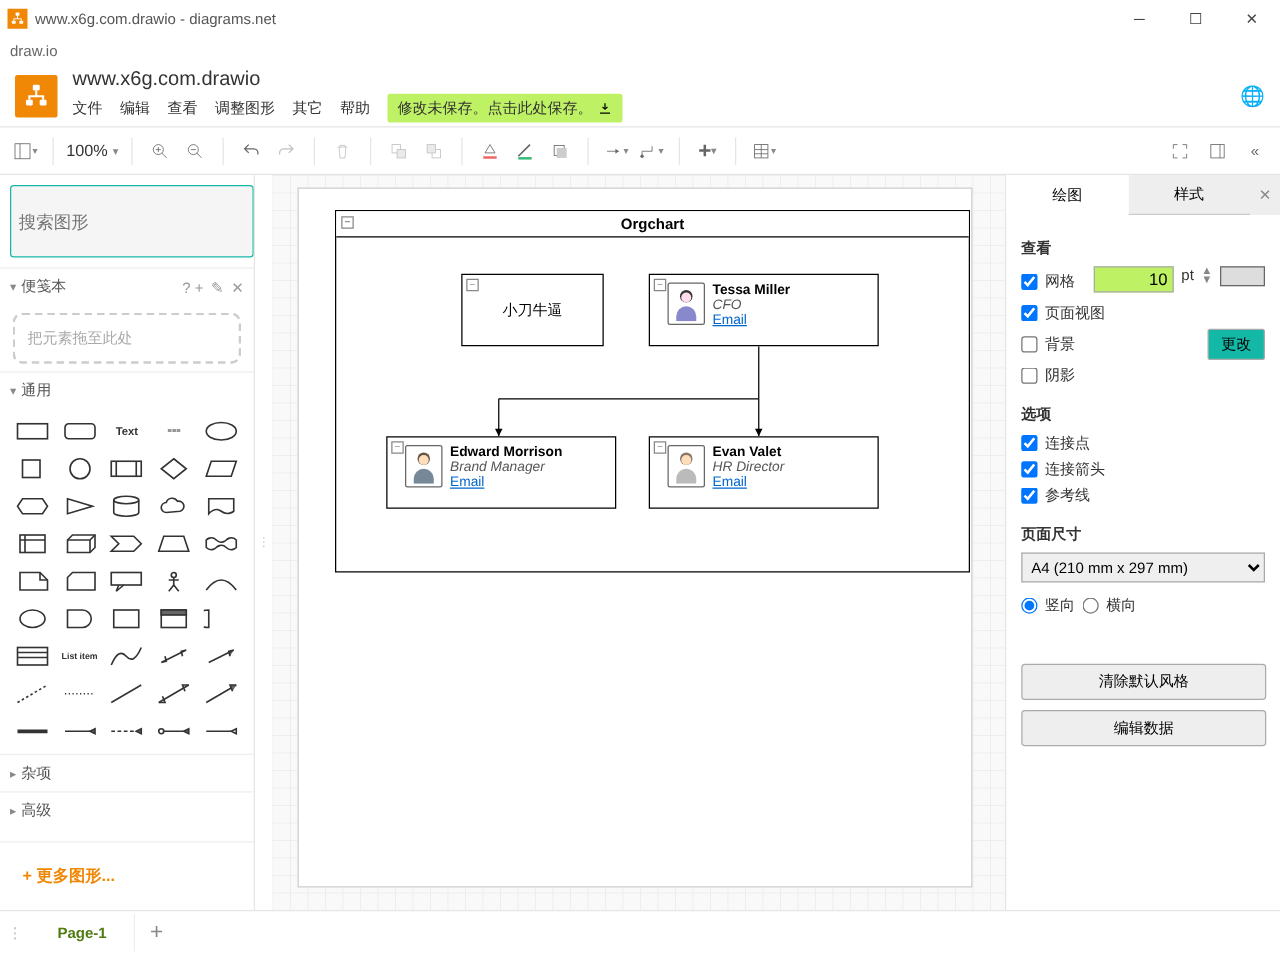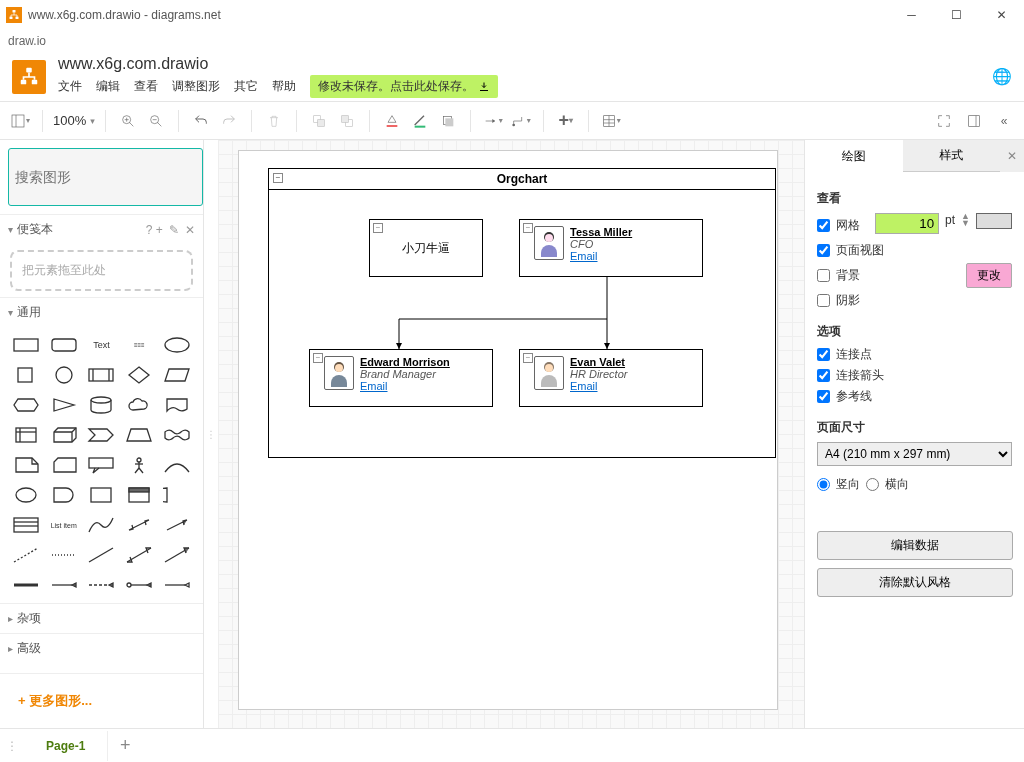--- a/index.html
+++ b/index.html
@@ -39,56 +39,56 @@
 
 .section-hdr { padding: 6px 8px; color: #555; display: flex; align-items: center; gap: 4px; font-size: 12px; border-top: 1px solid #eee; }
 .section-hdr .arrow { font-size: 10px; color: #888; }
 .section-hdr .tools { margin-left: auto; color: #999; display: flex; gap: 6px; }
 
 .dropzone { margin: 6px 10px; border: 2px dashed #ccc; border-radius: 8px; padding: 10px; text-align: left; color: #aaa; font-size: 12px; }
 
 .shapes-grid { padding: 6px 10px; display: grid; grid-template-columns: repeat(5, 1fr); gap: 6px; }
 .shapes-grid .sh { height: 24px; display: flex; align-items: center; justify-content: center; }
 .shapes-grid .sh svg { width: 28px; height: 18px; stroke: #333; fill: none; stroke-width: 1.3; }
-.shapes-grid .sh.txt { font-size: 9px; color: #333; }
+.shapes-grid .sh.txt { font-size: 9px; color: #333; font-weight: bold; }
 
 .more-shapes { padding: 18px; color: #f08705; font-weight: bold; font-size: 13px; border-top: 1px solid #eee; margin-top: auto; }
 
 .splitter { width: 14px; background: #fff; display: flex; align-items: center; justify-content: center; color: #ccc; font-size: 10px; }
 
 .canvas-wrap { flex: 1; background: #f9f9f9; position: relative; overflow: hidden; background-image: linear-gradient(#eee 1px, transparent 1px), linear-gradient(90deg, #eee 1px, transparent 1px); background-size: 14px 14px; }
 .page-shadow { position: absolute; left: 20px; top: 10px; width: 540px; height: 560px; background: #fff; border: 1px solid #ccc; }
 
 .org-container { position: absolute; left: 50px; top: 28px; width: 508px; height: 290px; border: 1px solid #000; background: #fff; }
 .org-title { border-bottom: 1px solid #000; padding: 3px; text-align: center; font-weight: bold; font-size: 12px; background: #fff; position: relative; }
 .collapse-sq { position: absolute; left: 4px; top: 4px; width: 10px; height: 10px; border: 1px solid #888; font-size: 8px; line-height: 8px; text-align: center; color: #888; }
 
 .node { position: absolute; border: 1px solid #000; background: #fff; padding: 6px; display: flex; gap: 6px; }
 .node .csq { width: 10px; height: 10px; border: 1px solid #888; font-size: 8px; line-height: 8px; text-align: center; color: #888; position: absolute; left: 3px; top: 3px; }
 .node.simple { width: 114px; height: 58px; left: 100px; top: 50px; align-items: center; justify-content: center; }
 .node.card { width: 184px; height: 58px; }
 .node .avatar { width: 30px; height: 34px; border: 1px solid #666; border-radius: 2px; display: flex; align-items: center; justify-content: center; margin-left: 8px; }
 .node .avatar svg { width: 24px; height: 28px; }
 .node .info { display: flex; flex-direction: column; font-size: 11px; }
-.node .name { font-weight: bold; text-decoration: underline; }
+.node .name { font-weight: bold; }
 .node .role { font-style: italic; color: #555; }
 .node .email { color: #0066cc; text-decoration: underline; }
 
 .sidebar-right { width: 220px; border-left: 1px solid #e5e5e5; background: #fff; display: flex; flex-direction: column; }
 .rt-tabs { display: flex; height: 32px; }
 .rt-tab { flex: 1; display: flex; align-items: center; justify-content: center; background: #eee; border-bottom: 1px solid #ccc; font-size: 12px; }
 .rt-tab.active { background: #fff; border-bottom: none; }
 .rt-close { width: 24px; display: flex; align-items: center; justify-content: center; background: #eee; color: #888; }
 .rt-body { padding: 10px 12px; font-size: 12px; color: #333; }
 .rt-body .sec-title { font-weight: bold; margin: 8px 0 6px; }
 .rt-body label { display: flex; align-items: center; gap: 6px; margin: 4px 0; }
 .rt-row { display: flex; align-items: flex-start; gap: 6px; }
 .rt-input { width: 64px; border: 1px solid #aaa; padding: 2px 4px; text-align: right; background: #bef264; }
 .color-sw { width: 36px; height: 16px; border: 1px solid #666; background: #ddd; }
-.rt-btn { padding: 3px 10px; border: 1px solid #aaa; background: #f9a8d4; border-radius: 2px; font-size: 12px; }
+.rt-btn { padding: 3px 10px; border: 1px solid #aaa; background: #14b8a6; border-radius: 2px; font-size: 12px; }
 .rt-select { width: 100%; border: 1px solid #aaa; padding: 3px; font-size: 12px; }
 .rt-wide-btn { width: 196px; margin: 4px 12px; padding: 5px; border: 1px solid #aaa; background: #eee; border-radius: 3px; text-align: center; font-size: 12px; }
 
 .footer { height: 34px; border-top: 1px solid #e5e5e5; display: flex; align-items: center; }
 .ft-handle { width: 24px; display: flex; align-items: center; justify-content: center; color: #bbb; }
 .ft-tab { padding: 0 22px; height: 30px; display: flex; align-items: center; color: #4d7c0f; font-weight: bold; border-right: 1px solid #eee; }
 .ft-add { width: 34px; height: 34px; display: flex; align-items: center; justify-content: center; color: #888; font-size: 18px; }
 
 svg line.conn { stroke: #000; stroke-width: 1; }
 </style>
@@ -664,22 +664,22 @@
             <input type="radio" checked="" style="">
             <span>竖向</span>
           </label>
         <label>
             <input type="radio" style="">
             <span>横向</span>
           </label>
       </div>
     </div>
     <div style="margin-top:20px"></div>
+    <button class="rt-wide-btn">清除默认风格</button>
     <button class="rt-wide-btn">编辑数据</button>
-    <button class="rt-wide-btn">清除默认风格</button>
   </div>
 </div>
 
 <div class="footer">
   <div class="ft-handle">⋮</div>
   <div class="ft-tab">Page-1</div>
   <div class="ft-add">+</div>
 </div>
 
 </body></html>

